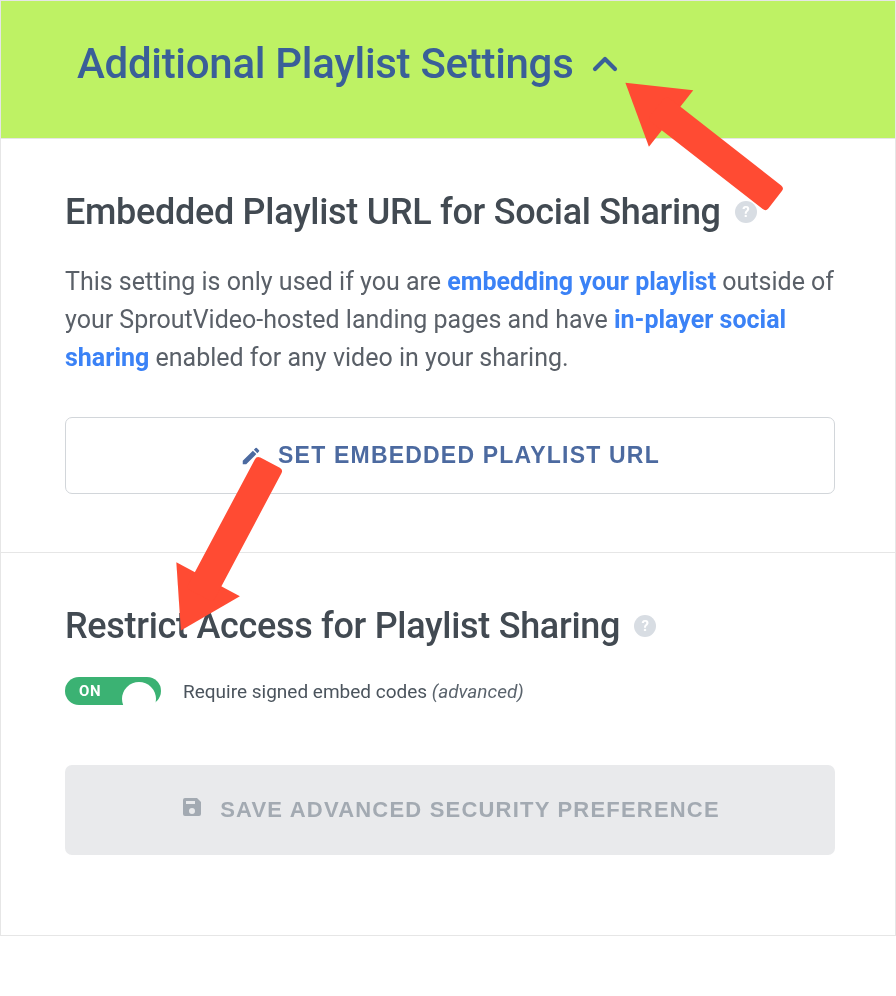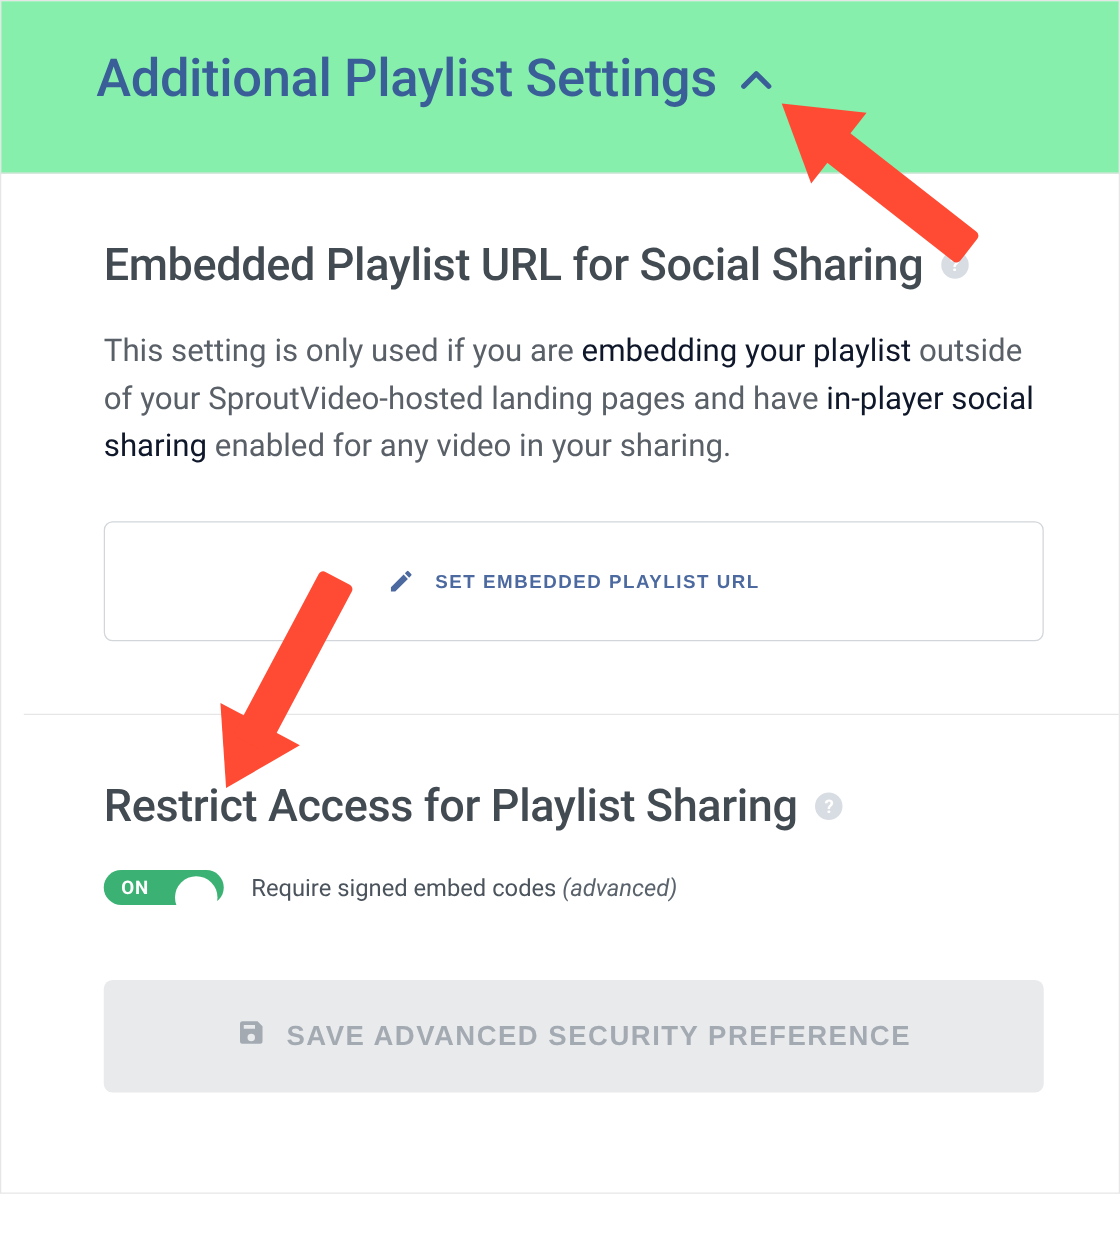--- a/index.html
+++ b/index.html
@@ -10,37 +10,37 @@
     color:#444;
     width:896px;
     height:996px;
     position:relative;
     overflow:hidden;
   }
   .panel { border:1px solid #e6e6e6; border-top:1px solid #e6e6e6; }
   .header {
     padding:38px 60px 50px 76px;
     border-bottom:1px solid #e6e6e6;
-    background:#86efac;
+    background:#bef264;
   }
   .header h1 {
     margin:0;
     font-size:42px;
     font-weight:500;
     letter-spacing:-0.3px;
     color:#3a5f98;
     display:flex;
     align-items:center;
     gap:18px;
     cursor:pointer;
   }
   .header h1 .chev { display:inline-flex; }
   .header h1 svg { display:block; }
 
-  .section { padding:52px 60px 58px 64px; border-bottom:1px solid #e6e6e6;margin-left:18px; }
+  .section { padding:52px 60px 58px 64px; border-bottom:1px solid #e6e6e6; }
   .section:last-child { border-bottom:none; padding-bottom:80px; }
 
   h2.section-title {
     margin:0 0 30px 0;
     font-size:36px;
     font-weight:500;
     color:#424a52;
     letter-spacing:-0.3px;
     display:flex;
     align-items:center;
@@ -53,36 +53,36 @@
     font-size:15px;
     font-weight:700;
     display:inline-flex; align-items:center; justify-content:center;
   }
   .desc {
     font-size:25px;
     line-height:1.52;
     color:#5a6068;
     margin:0 0 40px 0;
   }
-  .desc b, .desc strong { font-weight:400; color:#0f172a; }
+  .desc b, .desc strong { font-weight:700; color:#3b82f6; }
 
   .btn {
     display:flex;
     align-items:center;
     justify-content:center;
     gap:16px;
     width:100%;
     border:1.5px solid #d2d6da;
     border-radius:7px;
     background:#fff;
     color:#4c6aa0;
-    font-size:15px;
+    font-size:23px;
     font-weight:700;
     letter-spacing:1.2px;
-    padding:36px 20px;
+    padding:24px 20px;
     cursor:pointer;
   }
   .btn svg { display:block; }
 
   .toggle-row {
     display:flex;
     align-items:center;
     gap:22px;
     margin:10px 0 60px 0;
   }

